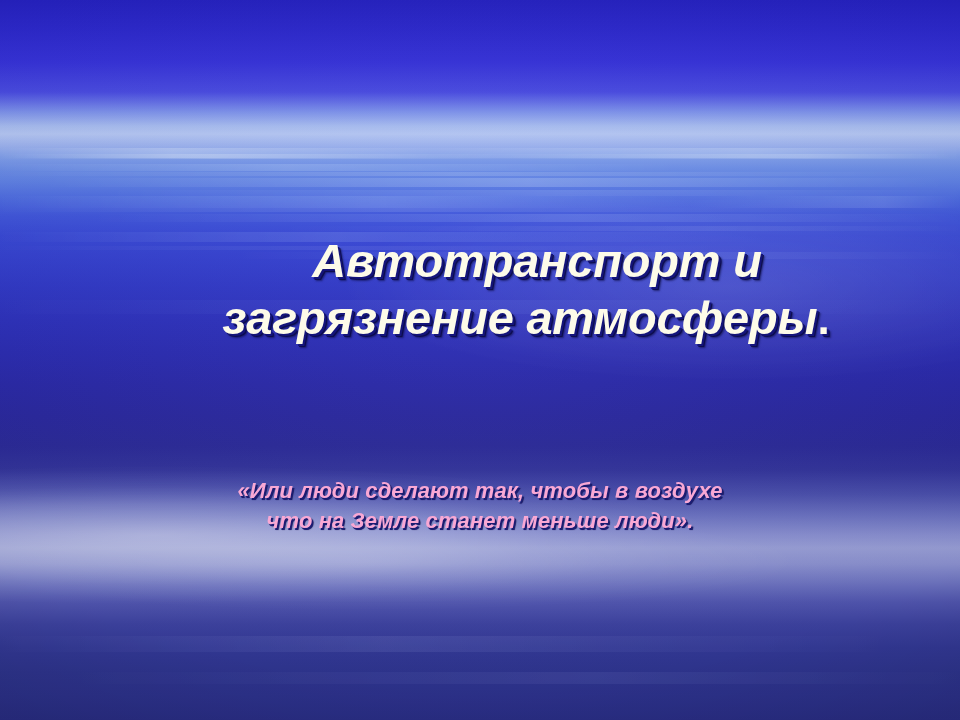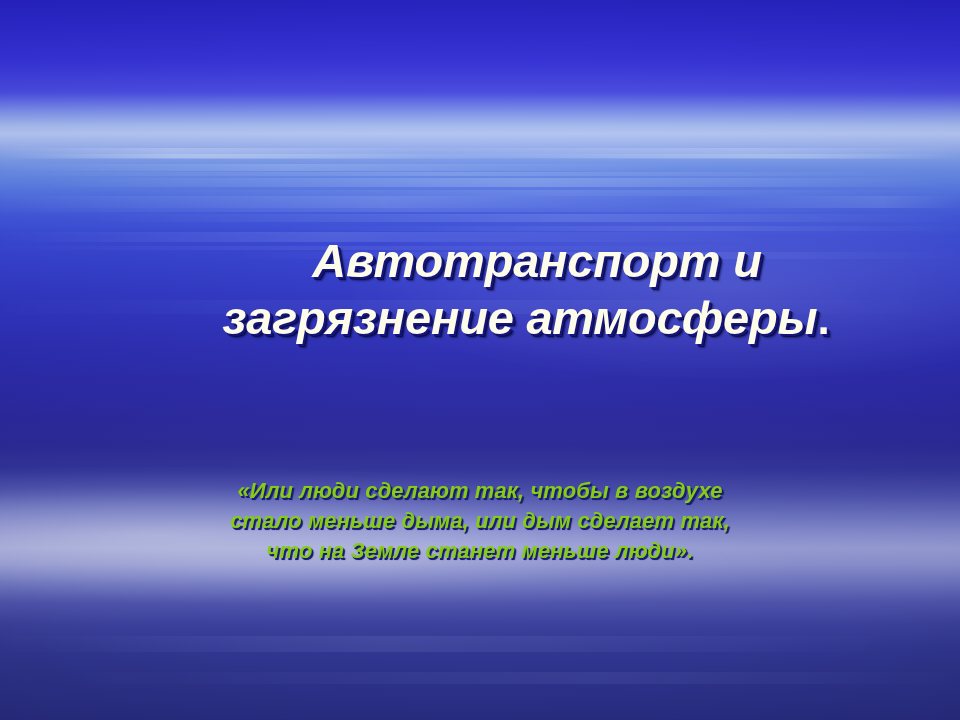--- a/index.html
+++ b/index.html
@@ -191,21 +191,21 @@
   .quote {
     position: absolute;
     left: 0;
     top: 476px;
     width: 960px;
     text-align: center;
     font-size: 22px;
     line-height: 30px;
     font-weight: bold;
     font-style: italic;
-    color: #84cc16;
+    color: #f9a8d4;
     letter-spacing: .1px;
     text-shadow:
       1.5px 1.5px 0 #1b1b72,
       2px 2px 1px rgba(10,10,60,.7);
     white-space: nowrap;
   }
   .quote .ln { display: block; }
 </style>
 </head>
 <body>
@@ -221,18 +221,17 @@
 
     <div class="title">
       <span class="ln ln1">Автотранспорт и</span>
       <span class="ln ln2">
         <span>загрязнение атмосферы</span><span class="dot">.</span>
       </span>
     </div>
 
     <div class="quote">
       <span class="ln">«Или люди сделают так, чтобы в воздухе</span>
-      <span class="ln">стало меньше дыма, или дым сделает так,</span>
       <span class="ln">что на Земле станет меньше люди».</span>
     </div>
 
   </div>
 </div>
 
 </body></html>

